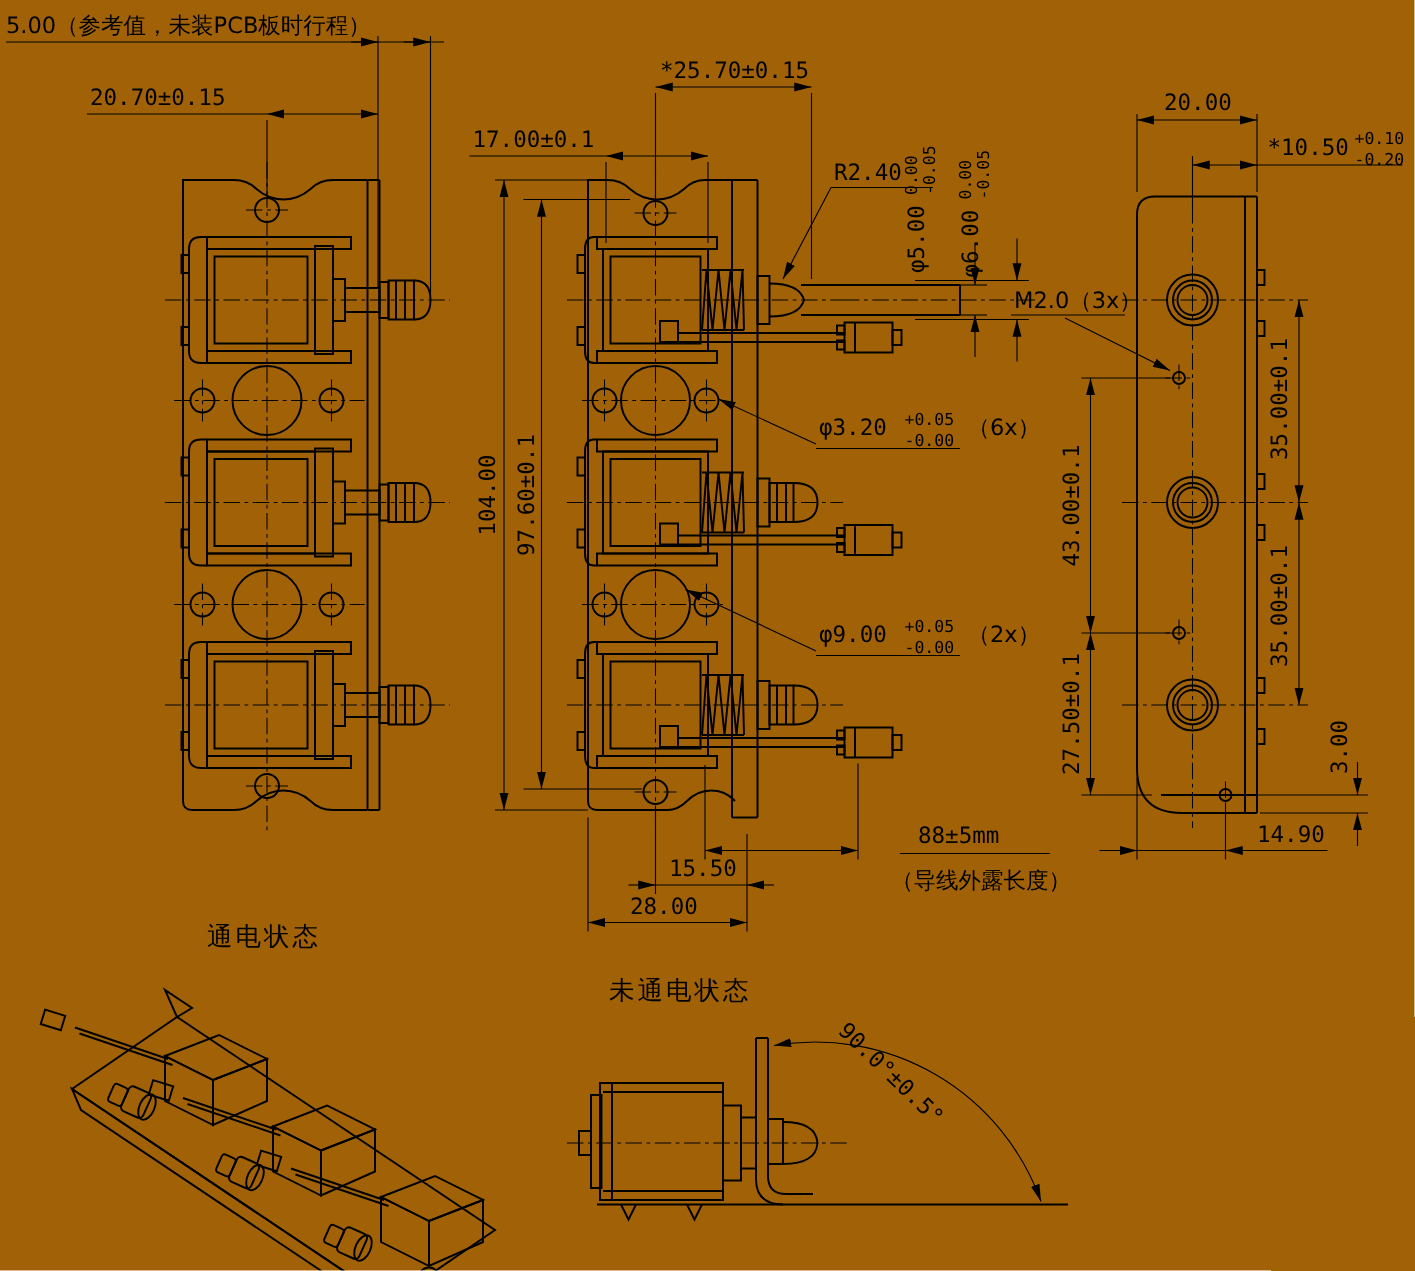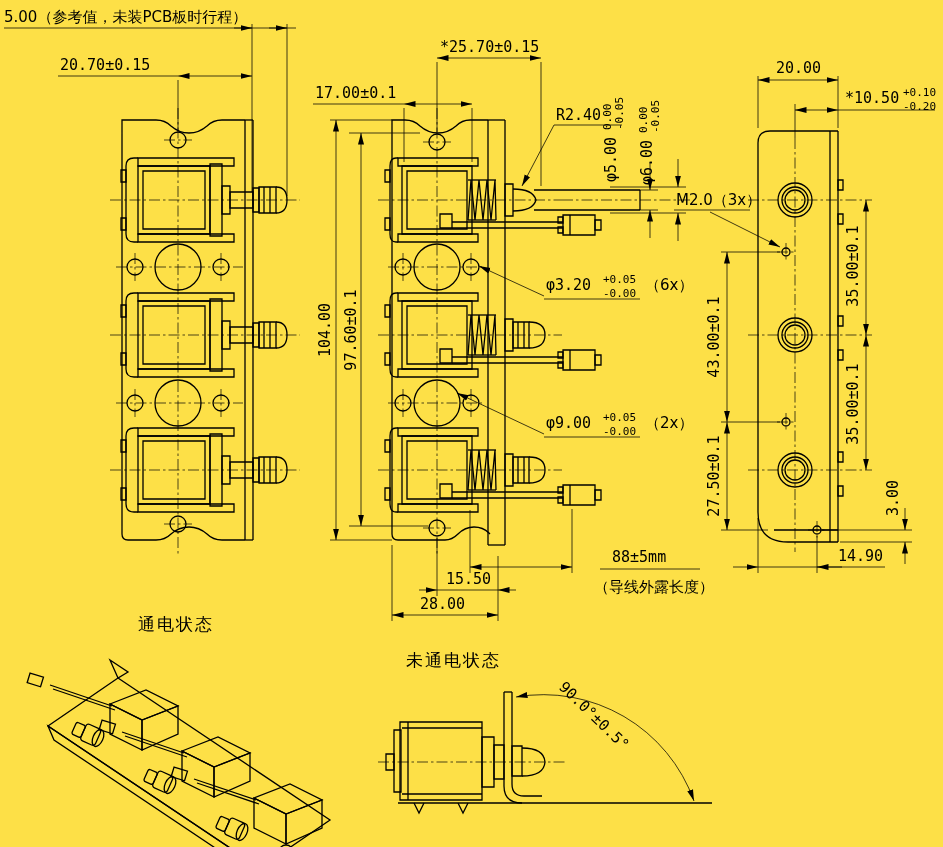--- a/index.html
+++ b/index.html
@@ -1,16 +1,16 @@
 <!DOCTYPE html>
 <html><head>
 <meta charset="utf-8">
 <style>
   html,body{margin:0;padding:0;background:#fff;}
-  .stage{position:relative;width:943px;height:847px;background:#fde047;overflow:hidden;}
+  .stage{position:relative;width:943px;height:847px;background:#a16207;overflow:hidden;}
   svg{display:block;}
   svg *{vector-effect:non-scaling-stroke;}
   path,rect,circle,ellipse,line,polyline{fill:none;stroke:#000;}
   .ol{stroke-width:1.3;}
   .tn{stroke-width:0.75;}
   .cl{stroke-width:0.7;stroke-dasharray:11 3 2.5 3;}
   text{font-family:"DejaVu Sans Mono","DejaVu Sans",monospace;fill:#000;stroke:none;}
   .dim{font-size:15px;}
   .dimS{font-size:11px;}
   .cn{font-family:"DejaVu Sans","Liberation Sans",sans-serif;}

